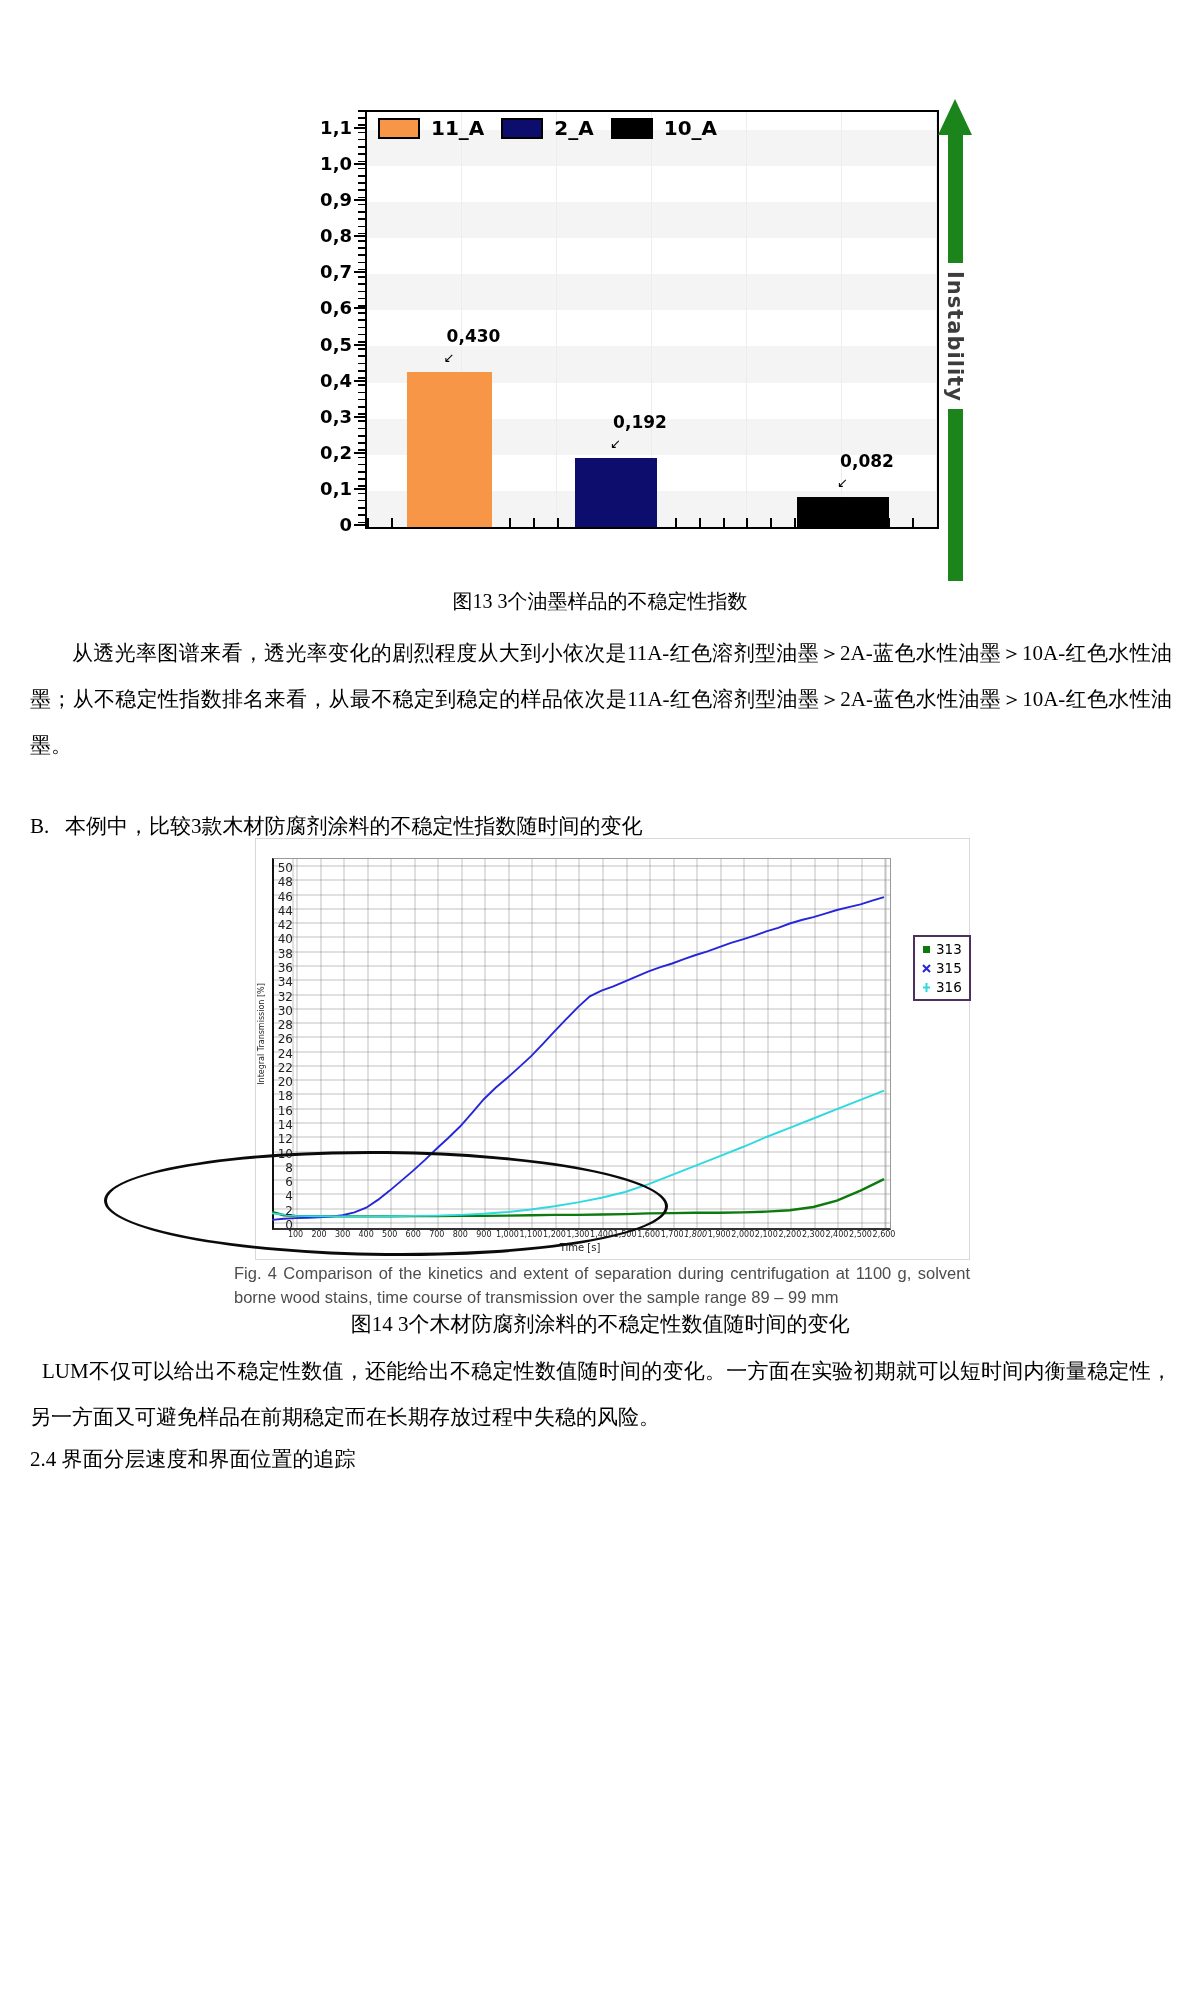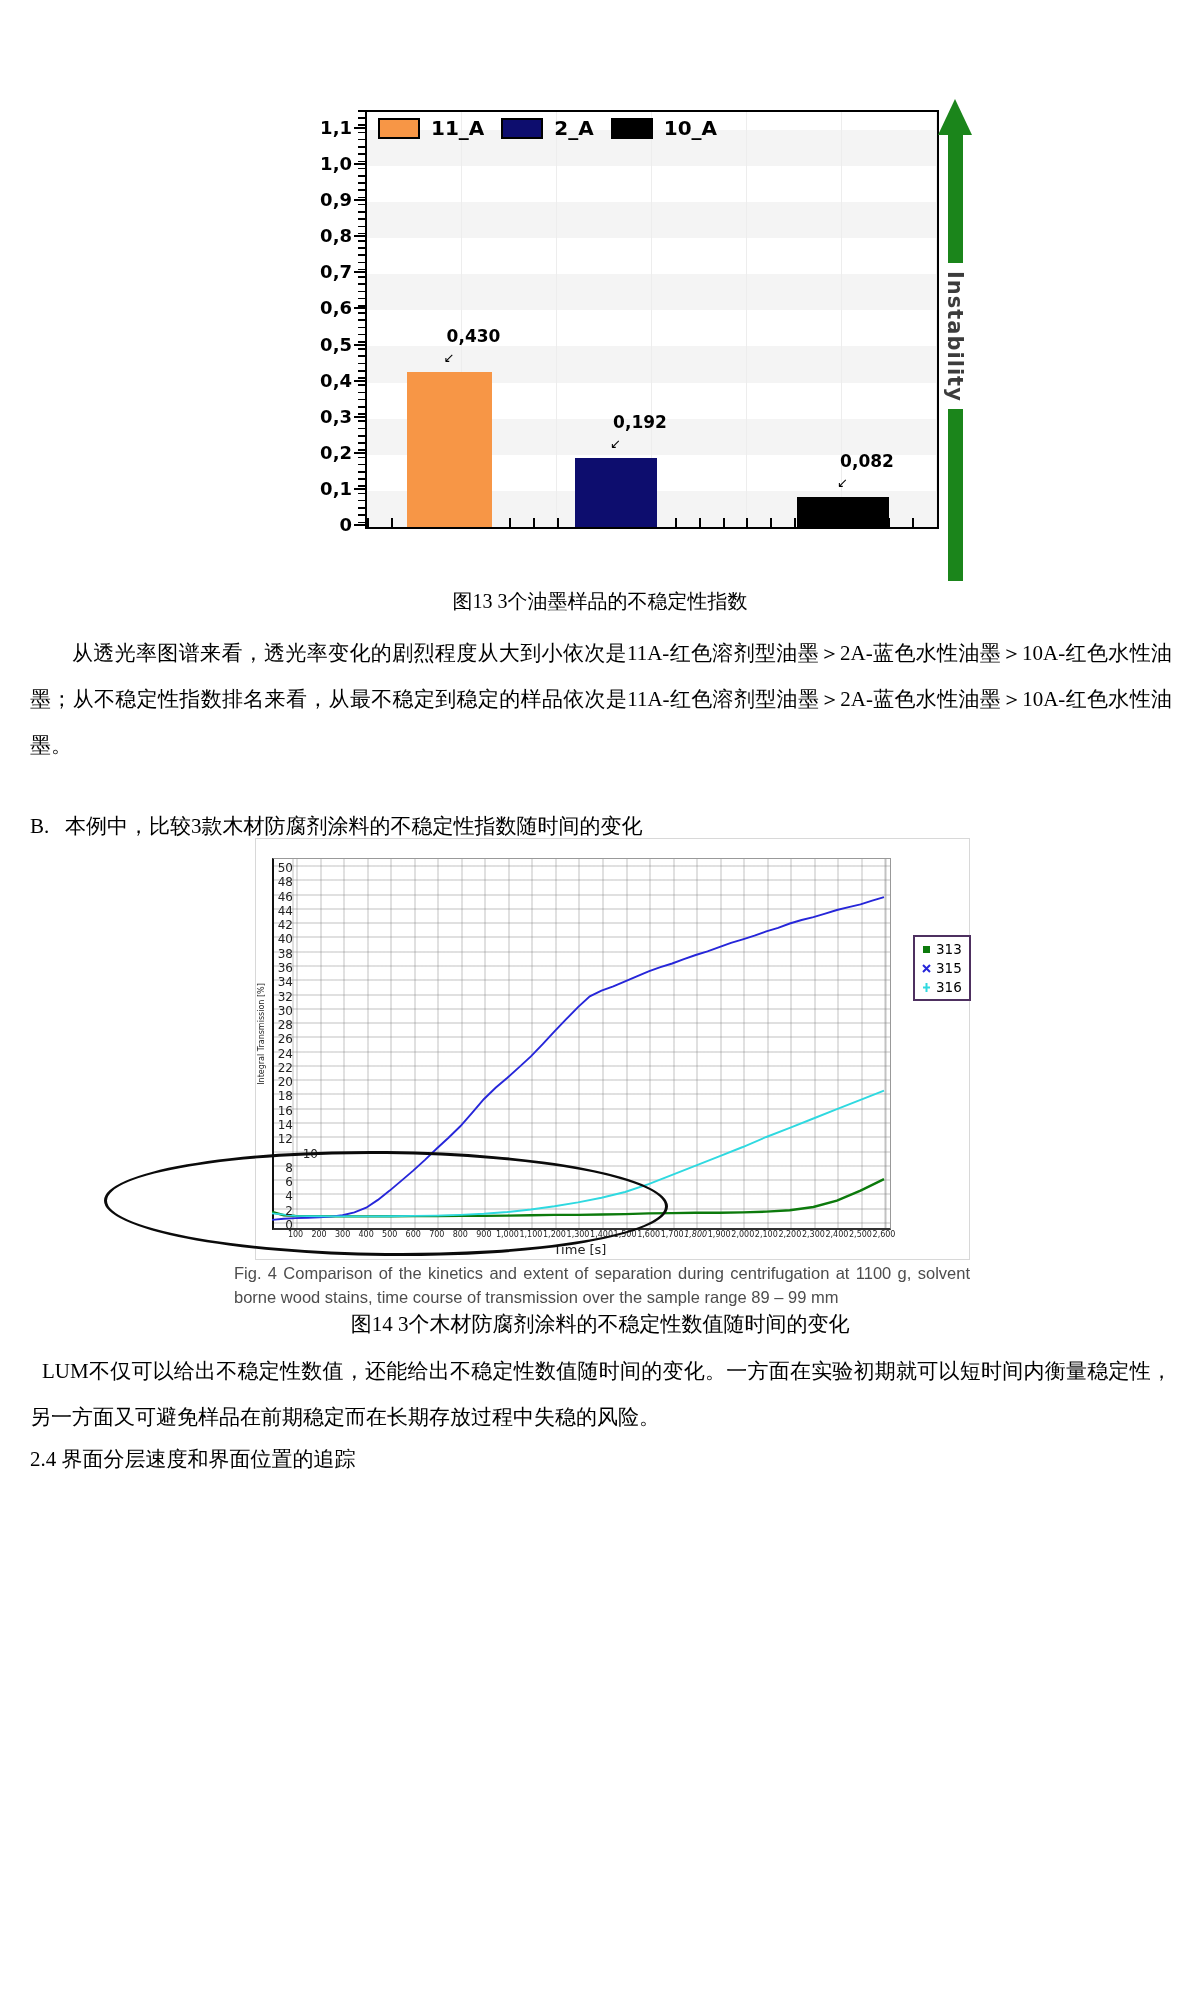--- a/index.html
+++ b/index.html
@@ -58,21 +58,21 @@
          border-left:2px solid #111;border-bottom:2px solid #333;
          background-color:#fff;
          background-image:
            repeating-linear-gradient(to right, rgba(120,120,120,.45) 0 1px, transparent 1px 23.54px),
            repeating-linear-gradient(to bottom, rgba(120,120,120,.45) 0 1px, transparent 1px 14.28px);
          background-position:22.5px 6.5px;}
   #line-svg{position:absolute;left:17px;top:20px;}
   .line-ylab{position:absolute;width:38px;text-align:right;font-size:12px;color:#222;}
   .line-xlab{position:absolute;width:34px;margin-left:-17px;text-align:center;font-size:8px;color:#222;}
   #time-label{position:absolute;left:205px;top:404px;width:240px;text-align:center;
-         font-size:13px;color:#222;}
+         font-size:10px;color:#222;}
   #line-ylabel{position:absolute;left:-72px;top:190px;width:160px;height:12px;text-align:center;
          transform:rotate(-90deg);font-size:8px;color:#222;}
   #line-legend{position:absolute;left:658px;top:97px;border:2px solid #4e3060;background:#fff;
          padding:3px 7px 3px 6px;display:flex;flex-direction:column;gap:1px;}
   .lleg-row{display:flex;align-items:center;gap:4px;height:18px;}
   .lleg-name{font-size:13.5px;color:#000;}
   #fig14-frame{position:absolute;left:0;top:0;width:713px;height:420px;border:1px solid #d8d8d8;}
   #ellipse-annot{position:absolute;left:104px;top:1151px;width:558px;height:99px;
          border:3px solid #0b0b0b;border-radius:50%;transform:rotate(0.6deg);z-index:5;}
 
@@ -163,21 +163,21 @@
         <polyline points="0.0,354.0 11.8,357.2 23.5,357.9 47.1,358.3 70.6,358.4 94.2,358.4 117.7,358.3 141.2,358.1 164.8,358.1 188.3,357.9 211.8,357.9 235.4,357.6 258.9,357.2 282.5,356.9 306.0,356.9 329.5,356.5 353.1,356.1 376.6,355.4 400.2,355.1 423.7,354.7 447.2,354.7 470.8,354.4 494.3,353.6 517.8,352.2 541.4,349.0 564.9,342.6 588.5,332.6 612.0,321.2" fill="none" stroke="#0c7a0c" stroke-width="2.4"></polyline>
         <polyline points="0.0,361.9 11.8,360.8 23.5,360.1 35.3,359.7 47.1,359.4 58.8,358.6 70.6,357.2 82.4,354.4 94.2,349.7 105.9,341.9 117.7,332.6 129.5,322.6 141.2,312.6 153.0,301.9 164.8,290.5 176.5,279.7 188.3,268.3 200.1,254.8 211.8,241.2 223.6,229.8 235.4,219.8 247.2,209.1 258.9,198.4 270.7,186.2 282.5,173.4 294.2,161.2 306.0,149.1 317.8,138.4 329.5,132.7 341.3,128.4 353.1,123.4 364.8,118.4 376.6,113.4 388.4,109.1 400.2,105.5 411.9,101.2 423.7,97.0 435.5,93.4 447.2,89.1 459.0,84.8 470.8,81.3 482.5,77.7 494.3,73.4 506.1,69.8 517.8,65.5 529.6,62.0 541.4,59.1 553.2,55.6 564.9,52.0 576.7,49.1 588.5,46.3 600.2,42.7 612.0,39.1" fill="none" stroke="#2626d9" stroke-width="1.9"></polyline>
         <polyline points="0.0,355.4 23.5,357.9 47.1,358.3 70.6,358.4 94.2,358.4 117.7,358.3 141.2,357.9 164.8,357.6 188.3,356.9 211.8,355.8 235.4,354.0 258.9,351.5 282.5,348.3 306.0,344.4 329.5,339.7 353.1,334.0 376.6,326.2 400.2,316.9 423.7,307.6 447.2,298.3 470.8,289.0 494.3,279.0 517.8,269.8 541.4,260.5 564.9,251.2 588.5,241.9 612.0,232.6" fill="none" stroke="#2fd9e0" stroke-width="1.9"></polyline>
       </svg>
     <div id="line-yaxis">
         <div class="line-ylab" style="left: 0px; top: 380px;">0</div>
         <div class="line-ylab" style="left: 0px; top: 365.72px;">2</div>
         <div class="line-ylab" style="left: 0px; top: 351.44px;">4</div>
         <div class="line-ylab" style="left: 0px; top: 337.16px;">6</div>
         <div class="line-ylab" style="left: 0px; top: 322.88px;">8</div>
-        <div class="line-ylab" style="left: 0px; top: 308.6px; margin-left: 25px;">10</div>
+        <div class="line-ylab" style="left: 0px; top: 308.6px;">10</div>
         <div class="line-ylab" style="left: 0px; top: 294.32px;">12</div>
         <div class="line-ylab" style="left: 0px; top: 280.04px;">14</div>
         <div class="line-ylab" style="left: 0px; top: 265.76px;">16</div>
         <div class="line-ylab" style="left: 0px; top: 251.48px;">18</div>
         <div class="line-ylab" style="left: 0px; top: 237.2px;">20</div>
         <div class="line-ylab" style="left: 0px; top: 222.92px;">22</div>
         <div class="line-ylab" style="left: 0px; top: 208.64px;">24</div>
         <div class="line-ylab" style="left: 0px; top: 194.36px;">26</div>
         <div class="line-ylab" style="left: 0px; top: 180.08px;">28</div>
         <div class="line-ylab" style="left: 0px; top: 165.8px;">30</div>

